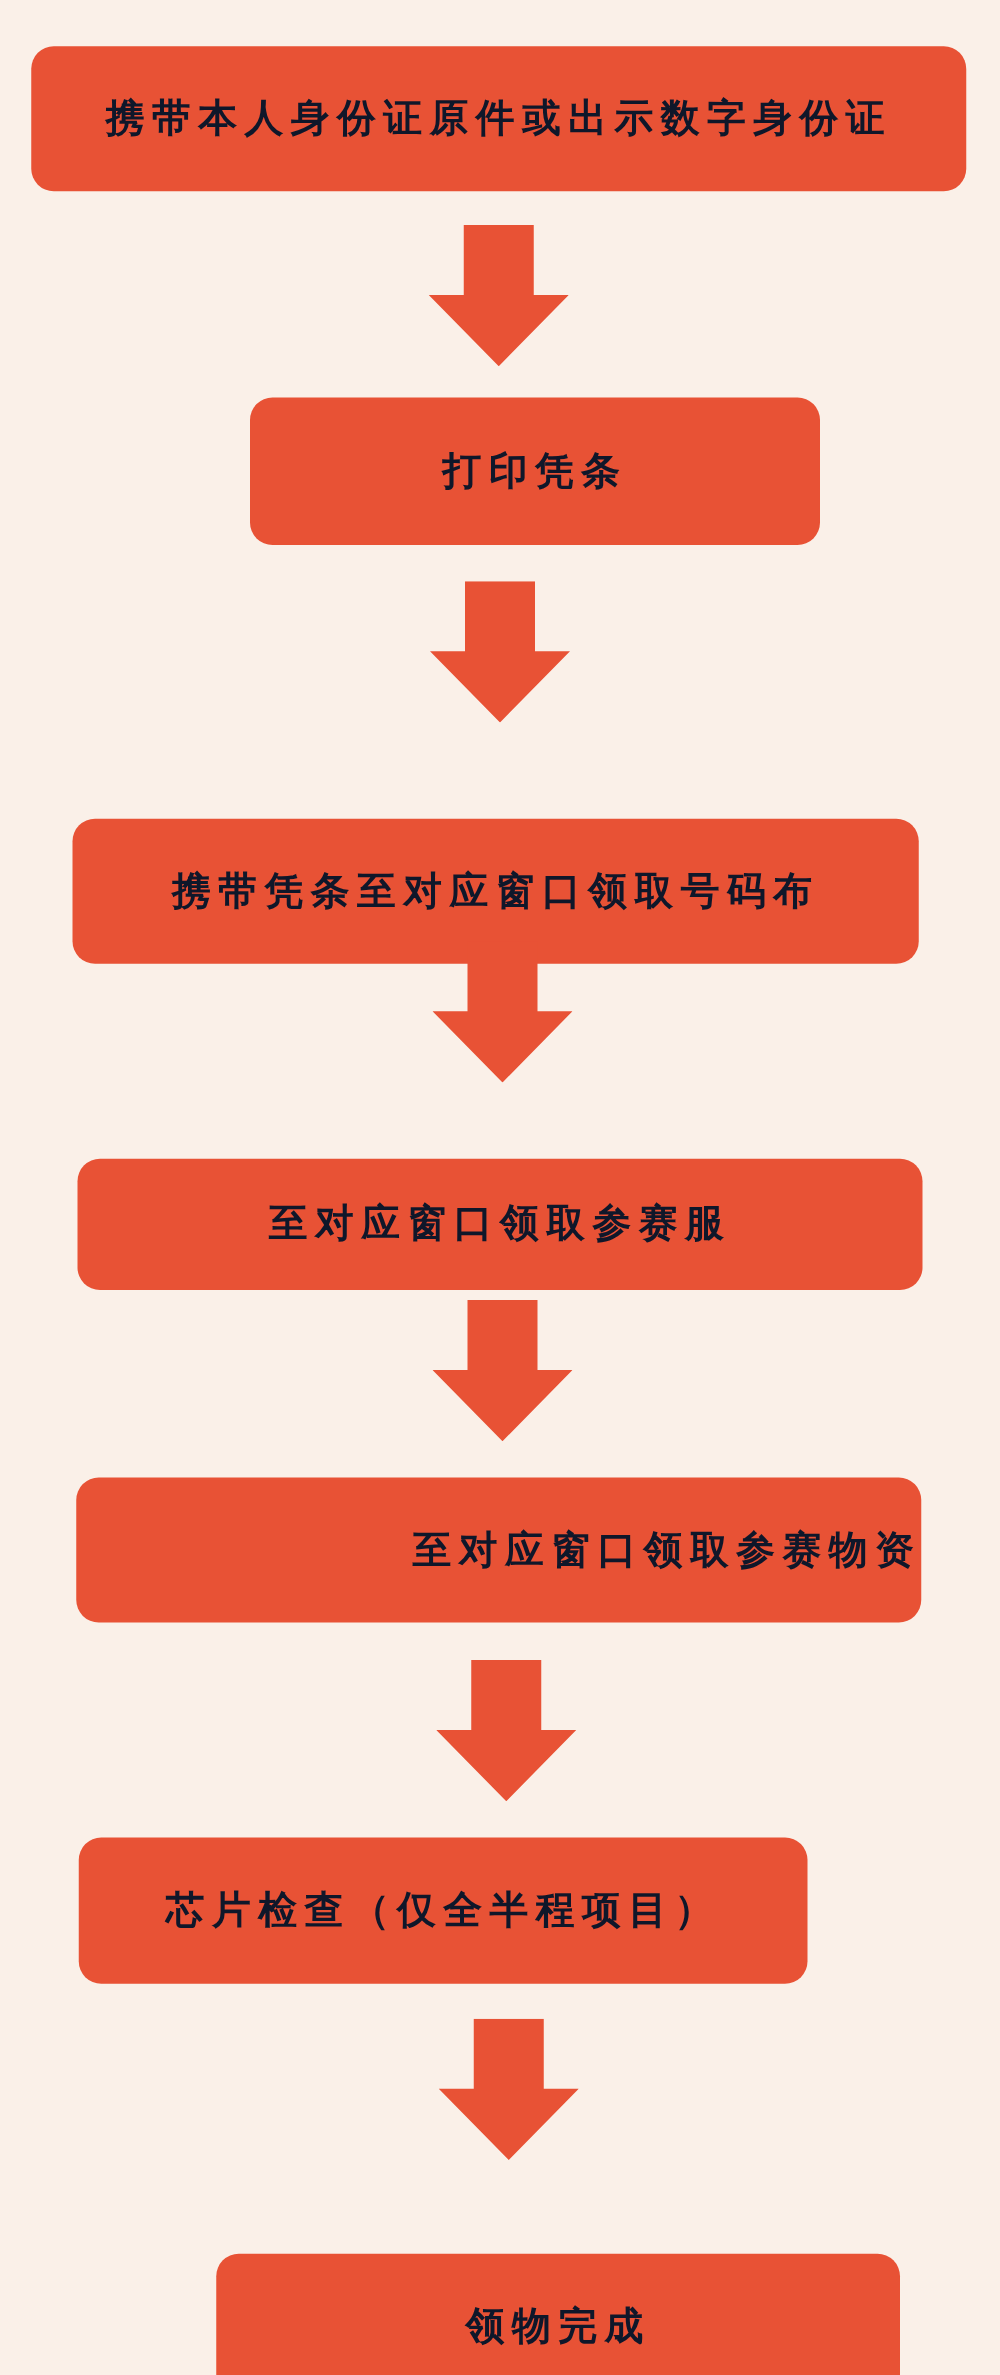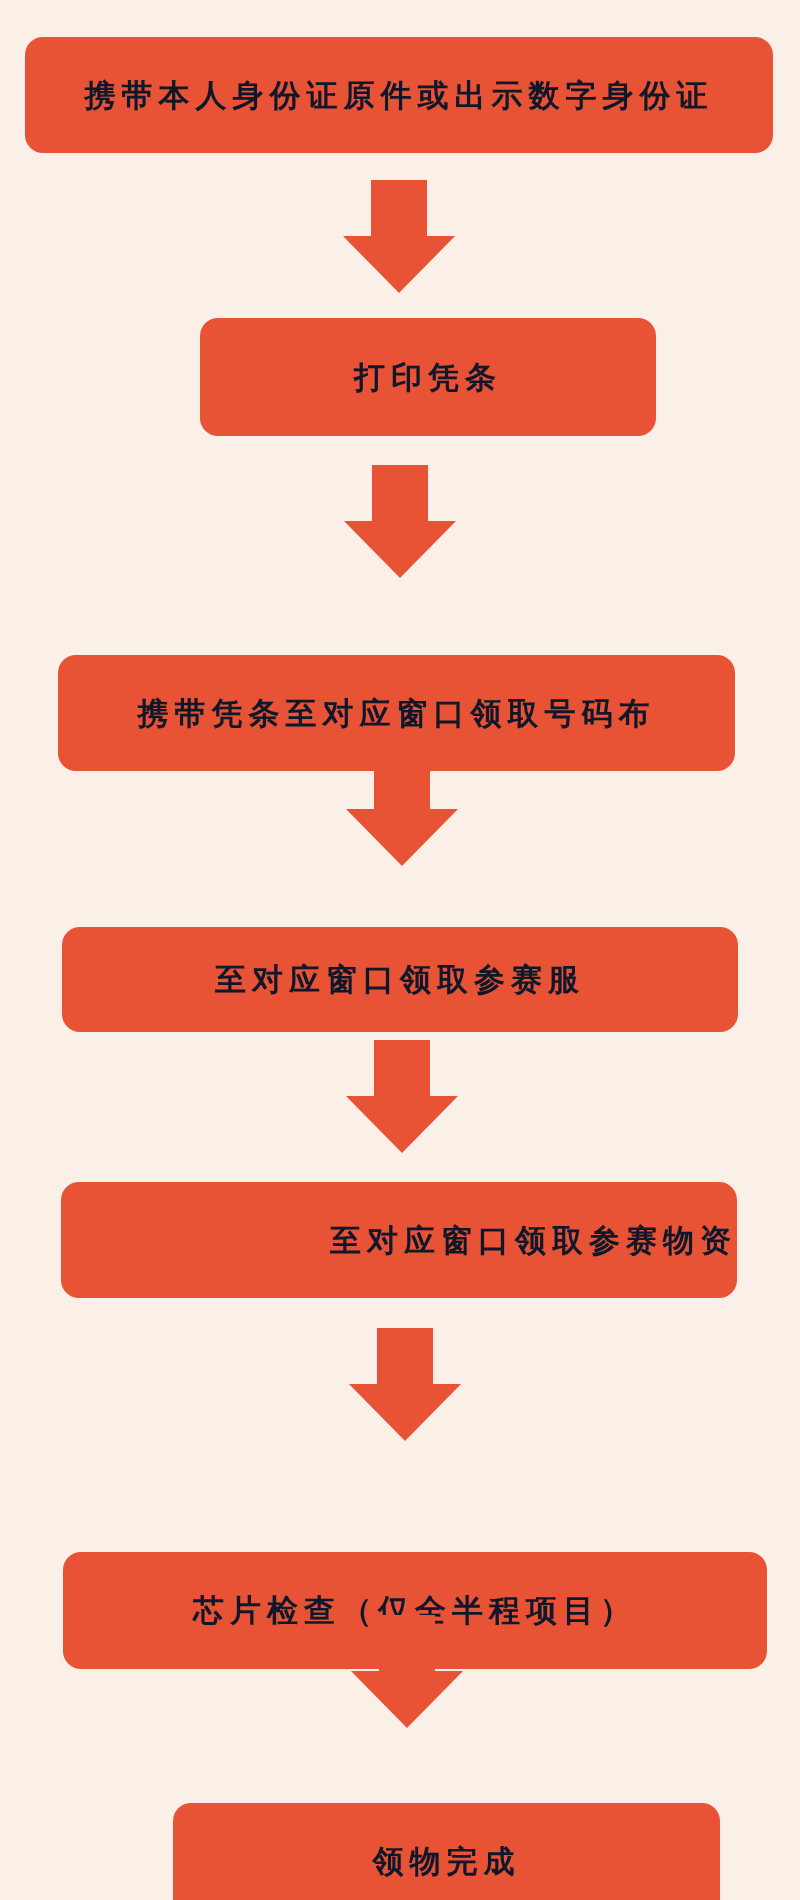--- a/index.html
+++ b/index.html
@@ -91,21 +91,21 @@
   <div class="step" style="left:61px; top:1182px; width:676px; height:116px;justify-content:flex-end;">
     <span class="step-label">至对应窗口领取参赛物资</span>
   </div>
 
   <div class="arrow" style="left:349px; top:1328px;">
     <svg viewBox="0 0 112 113">
         <polygon points="28,0 84,0 84,56 112,56 56,113 0,56 28,56" fill="#E85235"></polygon>
       </svg>
   </div>
 
-  <div class="step" style="left:63px; top:1552px; width:704px; height:117px;">
+  <div class="step" style="left:63px; top:1470px; width:583px; height:117px;">
     <span class="step-label">芯片检查（仅全半程项目）</span>
   </div>
 
   <div class="arrow" style="left:351px; top:1615px;">
     <svg viewBox="0 0 112 113">
         <polygon points="28,0 84,0 84,56 112,56 56,113 0,56 28,56" fill="#E85235"></polygon>
       </svg>
   </div>
 
   <div class="step" style="left:173px; top:1758px; width:547px; height:116px;margin-top:45px;">

